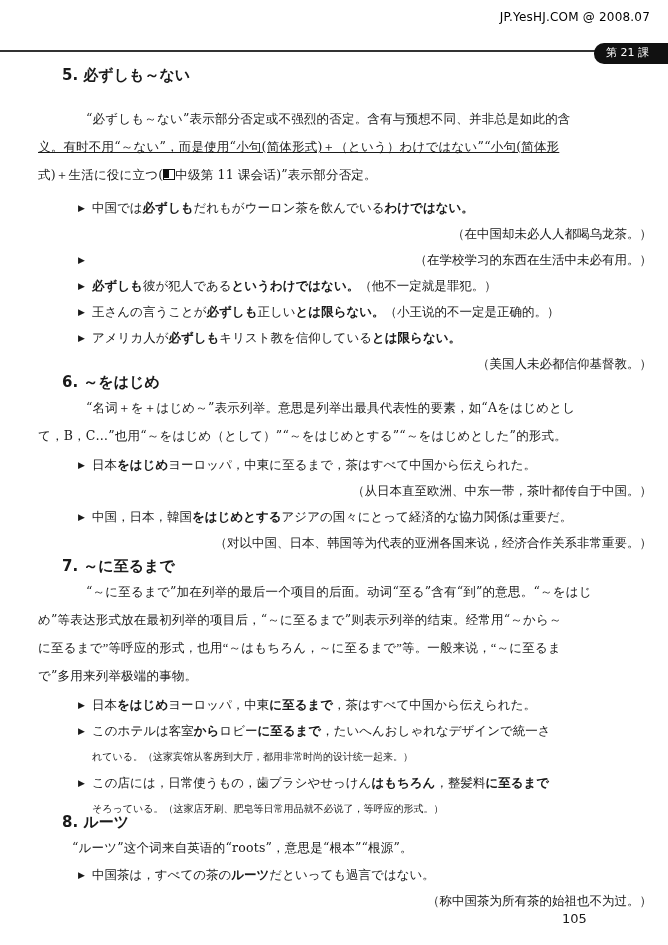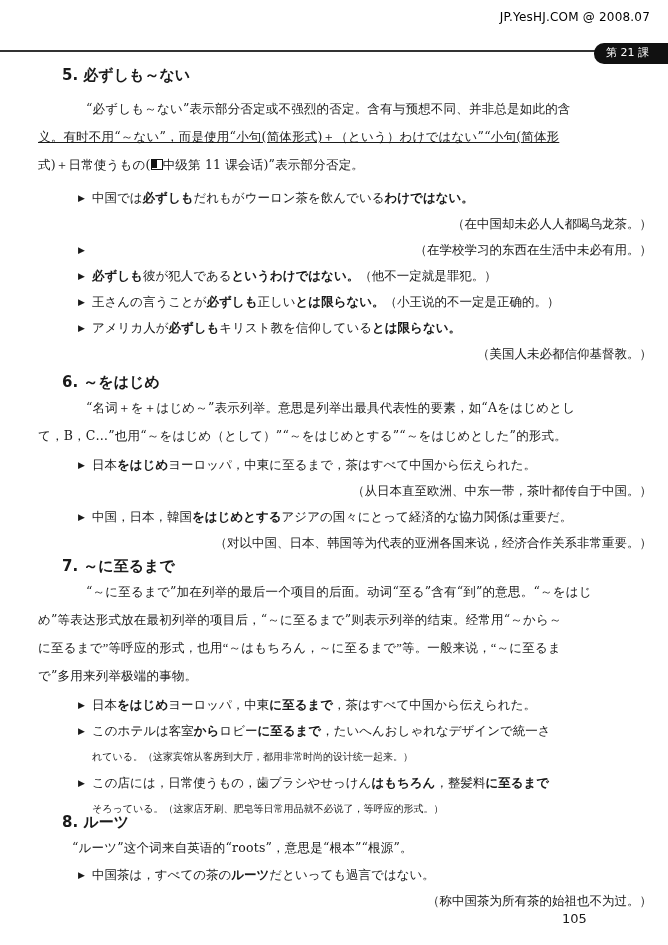--- a/index.html
+++ b/index.html
@@ -44,24 +44,24 @@
 </style>
 </head>
 <body>
 
 <div class="watermark">JP.YesHJ.COM @ 2008.07</div>
 <div class="header-rule"></div>
 <div class="lesson-badge">第 21 課</div>
 
 <div class="section" style="top:65px;">
   <h2 class="sec-title">5. 必ずしも～ない</h2>
-  <p class="para" style="margin-top:10px;">
+  <p class="para" style="margin-top:20px;">
     <span>“必ずしも～ない”表示部分否定或不强烈的否定。含有与预想不同、并非总是如此的含</span><br>
     <span style="margin-left:-24px;text-decoration:underline;">义。有时不用“～ない”，而是使用“小句(简体形式)＋（という）わけではない”“小句(简体形</span><br>
-    <span style="margin-left:-24px;">式)＋日常使うもの(</span><span class="book-icon"></span><span>中级第 11 课会话)”表示部分否定。</span>
+    <span style="margin-left:-24px;">式)＋生活に役に立つ(</span><span class="book-icon"></span><span>中级第 11 课会话)”表示部分否定。</span>
   </p>
   <div style="margin-top:6px;">
     <p class="ex"><span class="bullet">▶</span><span class="ja"><span>中国では</span><b>必ずしも</b><span>だれもがウーロン茶を飲んでいる</span><b>わけではない。</b></span></p>
     <p class="tr">（在中国却未必人人都喝乌龙茶。）</p>
     <p class="ex"><span class="bullet">▶</span></p>
     <p class="tr">（在学校学习的东西在生活中未必有用。）</p>
     <p class="ex"><span class="bullet">▶</span><span class="ja"><b>必ずしも</b><span>彼が犯人である</span><b>というわけではない。</b></span><span>（他不一定就是罪犯。）</span></p>
     <p class="ex"><span class="bullet">▶</span><span class="ja"><span>王さんの言うことが</span><b>必ずしも</b><span>正しい</span><b>とは限らない。</b></span><span>（小王说的不一定是正确的。）</span></p>
     <p class="ex"><span class="bullet">▶</span><span class="ja"><span>アメリカ人が</span><b>必ずしも</b><span>キリスト教を信仰している</span><b>とは限らない。</b></span></p>
     <p class="tr">（美国人未必都信仰基督教。）</p>

